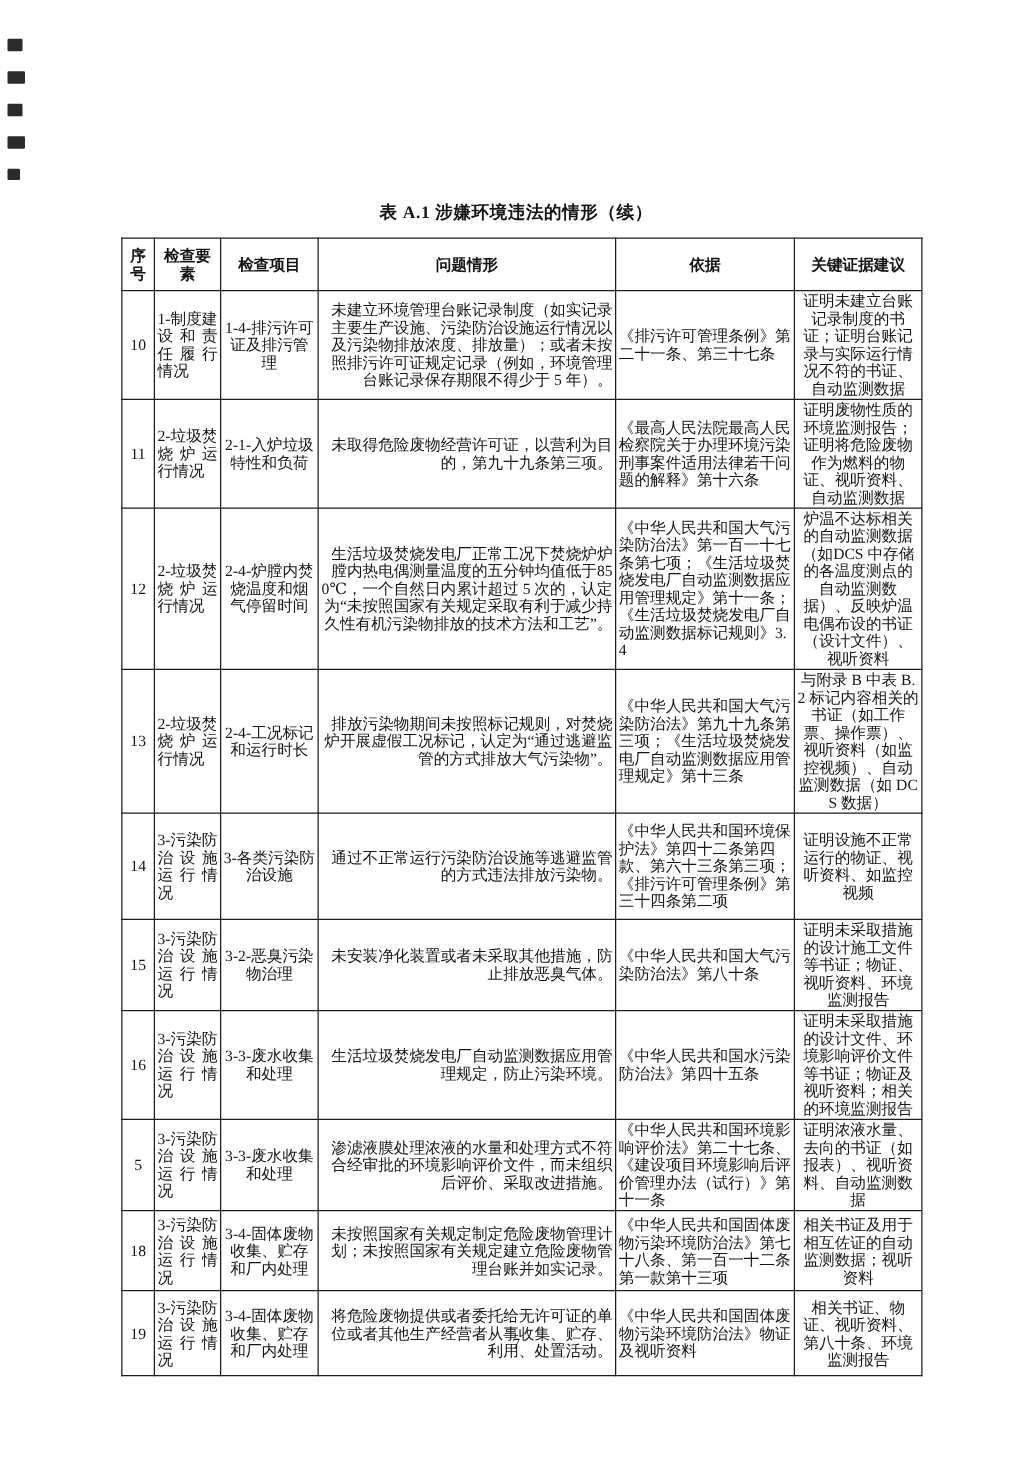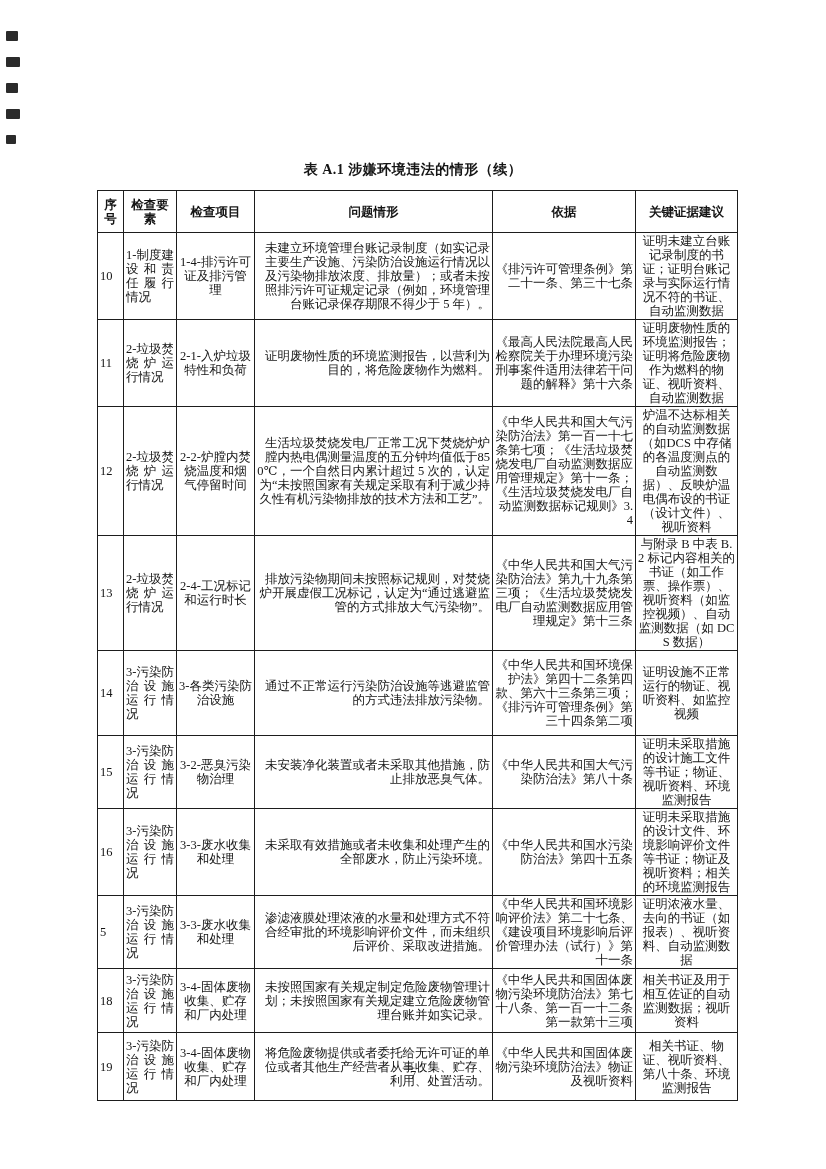--- a/index.html
+++ b/index.html
@@ -42,25 +42,25 @@
   .main tbody tr:nth-child(1)  { height: 85px; }
   .main tbody tr:nth-child(2)  { height: 83px; }
   .main tbody tr:nth-child(3)  { height: 112px; }
   .main tbody tr:nth-child(4)  { height: 113px; }
   .main tbody tr:nth-child(5)  { height: 85px; }
   .main tbody tr:nth-child(6)  { height: 65px; }
   .main tbody tr:nth-child(7)  { height: 70px; }
   .main tbody tr:nth-child(8)  { height: 68px; }
   .main tbody tr:nth-child(9)  { height: 64px; }
   .main tbody tr:nth-child(10) { height: 68px; }
-  td.c-no { text-align: left; }
+  td.c-no { text-align: center; }
   td.c-el { text-align: justify; }
   td.c-it { text-align: center; }
   td.c-pr { text-align: right; }
-  td.c-ba { text-align: right; }
+  td.c-ba { text-align: left; }
   td.c-ev { text-align: center; }
 
   .page-number {
     position: absolute; top: 1068px; left: 0; width: 100%;
     text-align: center; font-size: 12.5px;
   }
 </style>
 </head>
 <body>
 
@@ -99,28 +99,28 @@
         <td class="c-el">1-制度建设和责任履行情况</td>
         <td class="c-it">1-4-排污许可证及排污管理</td>
         <td class="c-pr">未建立环境管理台账记录制度（如实记录主要生产设施、污染防治设施运行情况以及污染物排放浓度、排放量）；或者未按照排污许可证规定记录（例如，环境管理台账记录保存期限不得少于 5 年）。</td>
         <td class="c-ba">《排污许可管理条例》第二十一条、第三十七条</td>
         <td class="c-ev">证明未建立台账记录制度的书证；证明台账记录与实际运行情况不符的书证、自动监测数据</td>
       </tr>
       <tr>
         <td class="c-no">11</td>
         <td class="c-el">2-垃圾焚烧炉运行情况</td>
         <td class="c-it">2-1-入炉垃圾特性和负荷</td>
-        <td class="c-pr">证明废物性质的环境监测报告，以营利为目的，将危险废物作为燃料。</td>
+        <td class="c-pr">未取得危险废物经营许可证，以营利为目的，第九十九条第三项。</td>
         <td class="c-ba">《最高人民法院最高人民检察院关于办理环境污染刑事案件适用法律若干问题的解释》第十六条</td>
         <td class="c-ev">证明废物性质的环境监测报告；证明将危险废物作为燃料的物证、视听资料、自动监测数据</td>
       </tr>
       <tr>
         <td class="c-no">12</td>
         <td class="c-el">2-垃圾焚烧炉运行情况</td>
-        <td class="c-it">2-2-炉膛内焚烧温度和烟气停留时间</td>
+        <td class="c-it">2-4-炉膛内焚烧温度和烟气停留时间</td>
         <td class="c-pr">生活垃圾焚烧发电厂正常工况下焚烧炉炉膛内热电偶测量温度的五分钟均值低于850℃，一个自然日内累计超过 5 次的，认定为“未按照国家有关规定采取有利于减少持久性有机污染物排放的技术方法和工艺”。</td>
         <td class="c-ba">《中华人民共和国大气污染防治法》第一百一十七条第七项；《生活垃圾焚烧发电厂自动监测数据应用管理规定》第十一条；《生活垃圾焚烧发电厂自动监测数据标记规则》3.4</td>
         <td class="c-ev">炉温不达标相关的自动监测数据（如DCS 中存储的各温度测点的自动监测数据）、反映炉温电偶布设的书证（设计文件）、视听资料</td>
       </tr>
       <tr>
         <td class="c-no">13</td>
         <td class="c-el">2-垃圾焚烧炉运行情况</td>
         <td class="c-it">2-4-工况标记和运行时长</td>
         <td class="c-pr">排放污染物期间未按照标记规则，对焚烧炉开展虚假工况标记，认定为“通过逃避监管的方式排放大气污染物”。</td>
         <td class="c-ba">《中华人民共和国大气污染防治法》第九十九条第三项；《生活垃圾焚烧发电厂自动监测数据应用管理规定》第十三条</td>
@@ -139,21 +139,21 @@
         <td class="c-el">3-污染防治设施运行情况</td>
         <td class="c-it">3-2-恶臭污染物治理</td>
         <td class="c-pr">未安装净化装置或者未采取其他措施，防止排放恶臭气体。</td>
         <td class="c-ba">《中华人民共和国大气污染防治法》第八十条</td>
         <td class="c-ev">证明未采取措施的设计施工文件等书证；物证、视听资料、环境监测报告</td>
       </tr>
       <tr>
         <td class="c-no">16</td>
         <td class="c-el">3-污染防治设施运行情况</td>
         <td class="c-it">3-3-废水收集和处理</td>
-        <td class="c-pr">未采取有效措施或者未收集和处理产生的全部废水，防止污染环境。</td>
+        <td class="c-pr">生活垃圾焚烧发电厂自动监测数据应用管理规定，防止污染环境。</td>
         <td class="c-ba">《中华人民共和国水污染防治法》第四十五条</td>
         <td class="c-ev">证明未采取措施的设计文件、环境影响评价文件等书证；物证及视听资料；相关的环境监测报告</td>
       </tr>
       <tr>
         <td class="c-no">5</td>
         <td class="c-el">3-污染防治设施运行情况</td>
         <td class="c-it">3-3-废水收集和处理</td>
         <td class="c-pr">渗滤液膜处理浓液的水量和处理方式不符合经审批的环境影响评价文件，而未组织后评价、采取改进措施。</td>
         <td class="c-ba">《中华人民共和国环境影响评价法》第二十七条、《建设项目环境影响后评价管理办法（试行）》第十一条</td>
         <td class="c-ev">证明浓液水量、去向的书证（如报表）、视听资料、自动监测数据</td>

